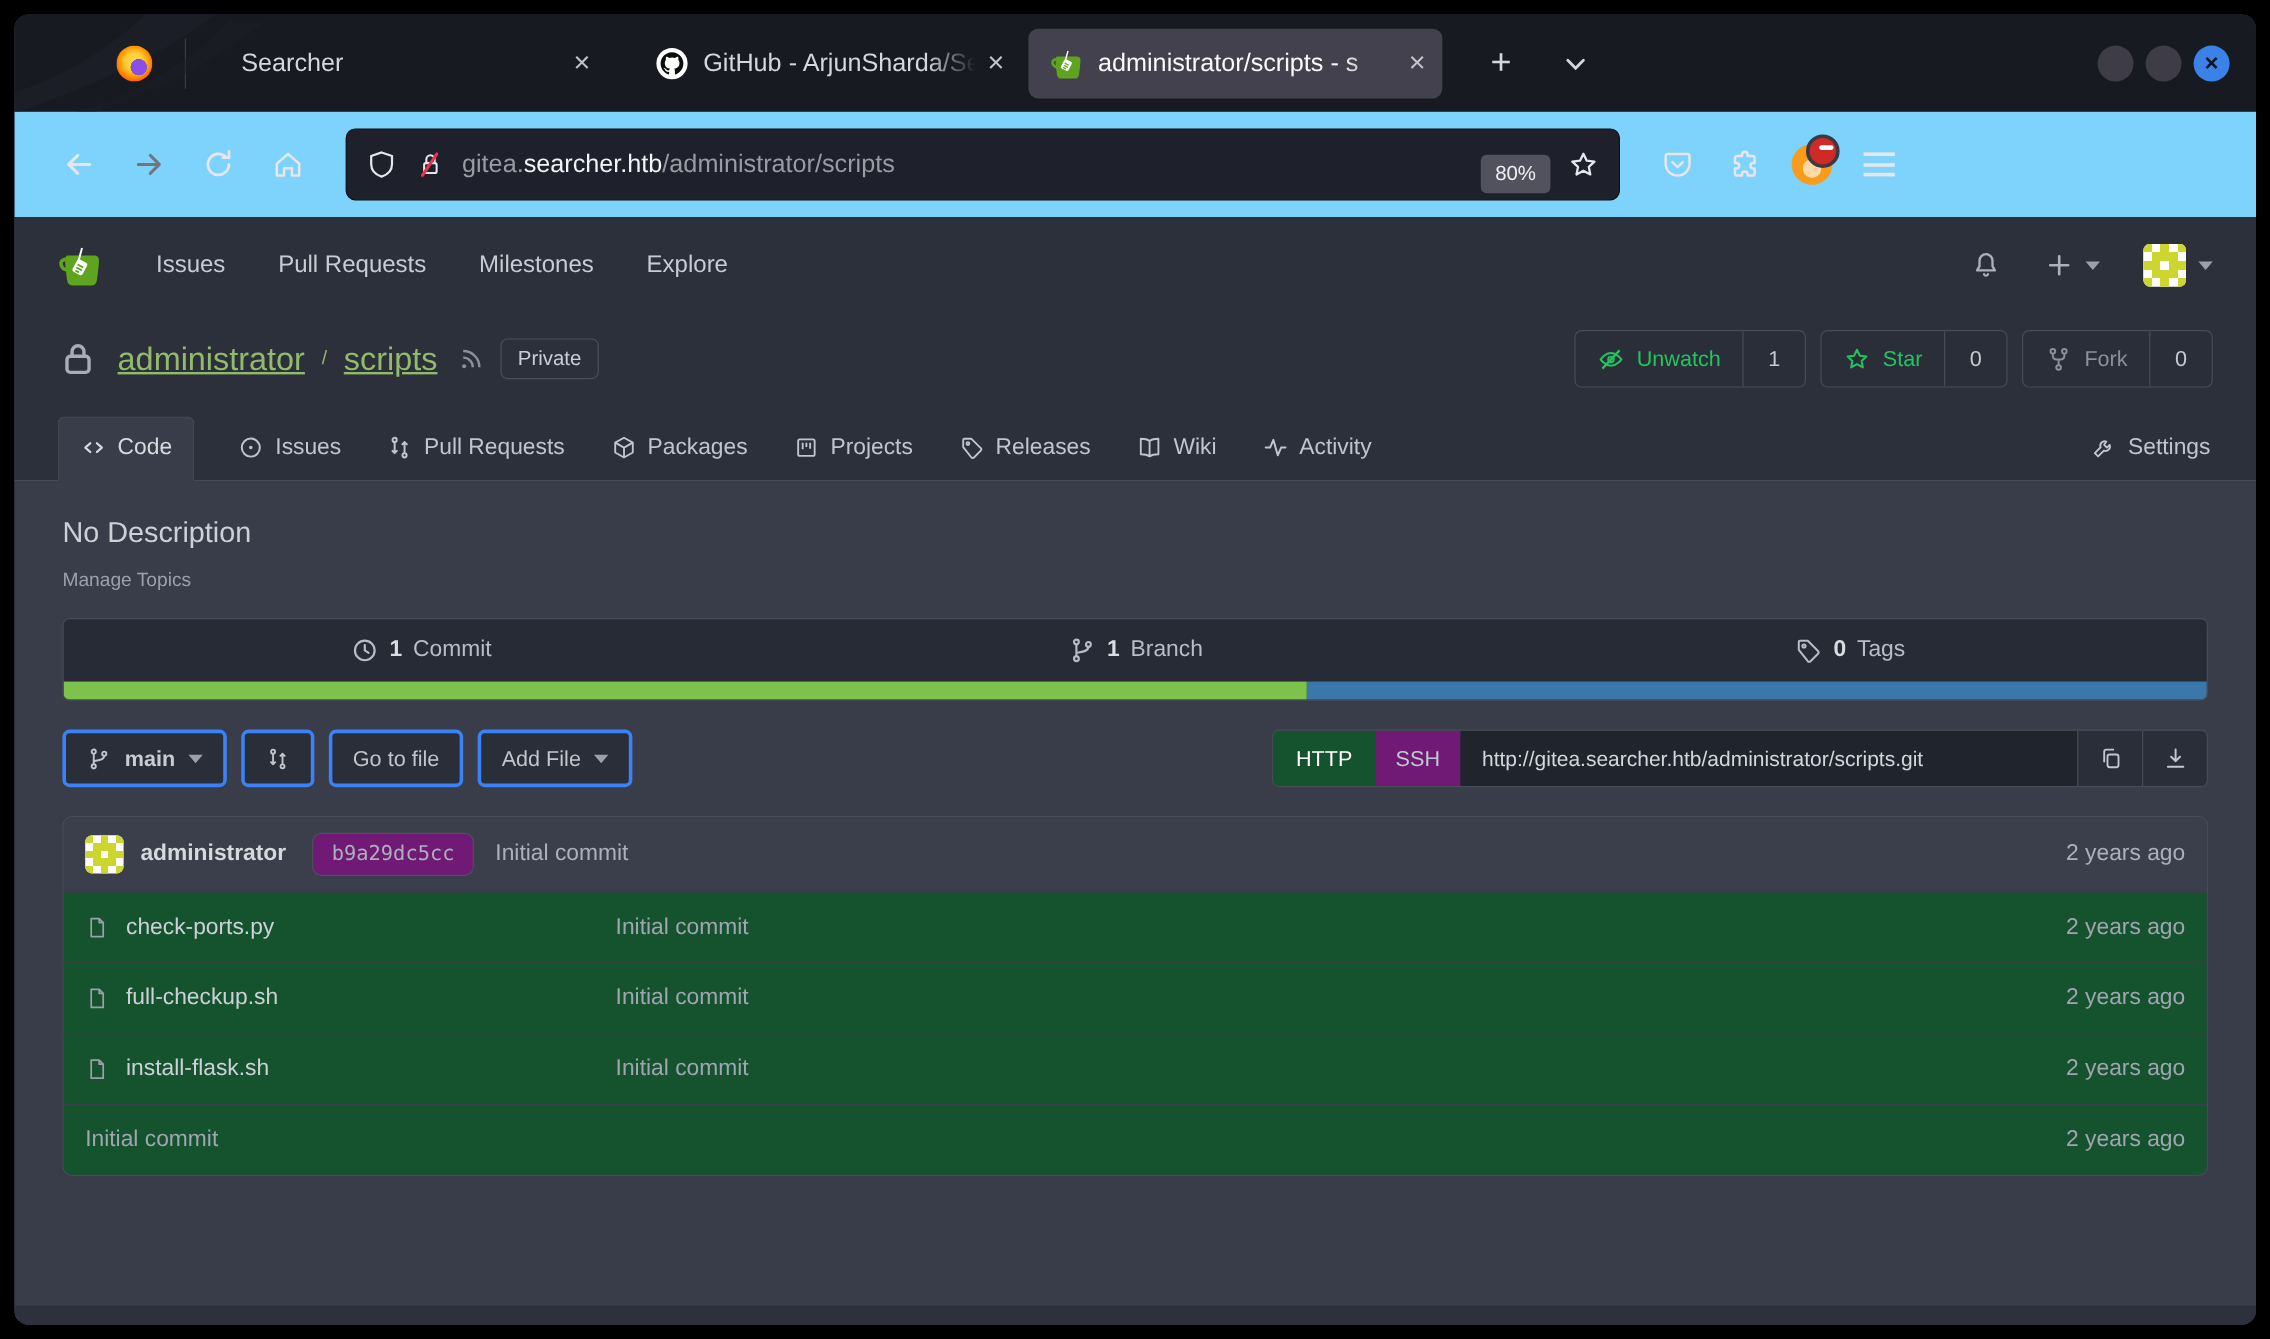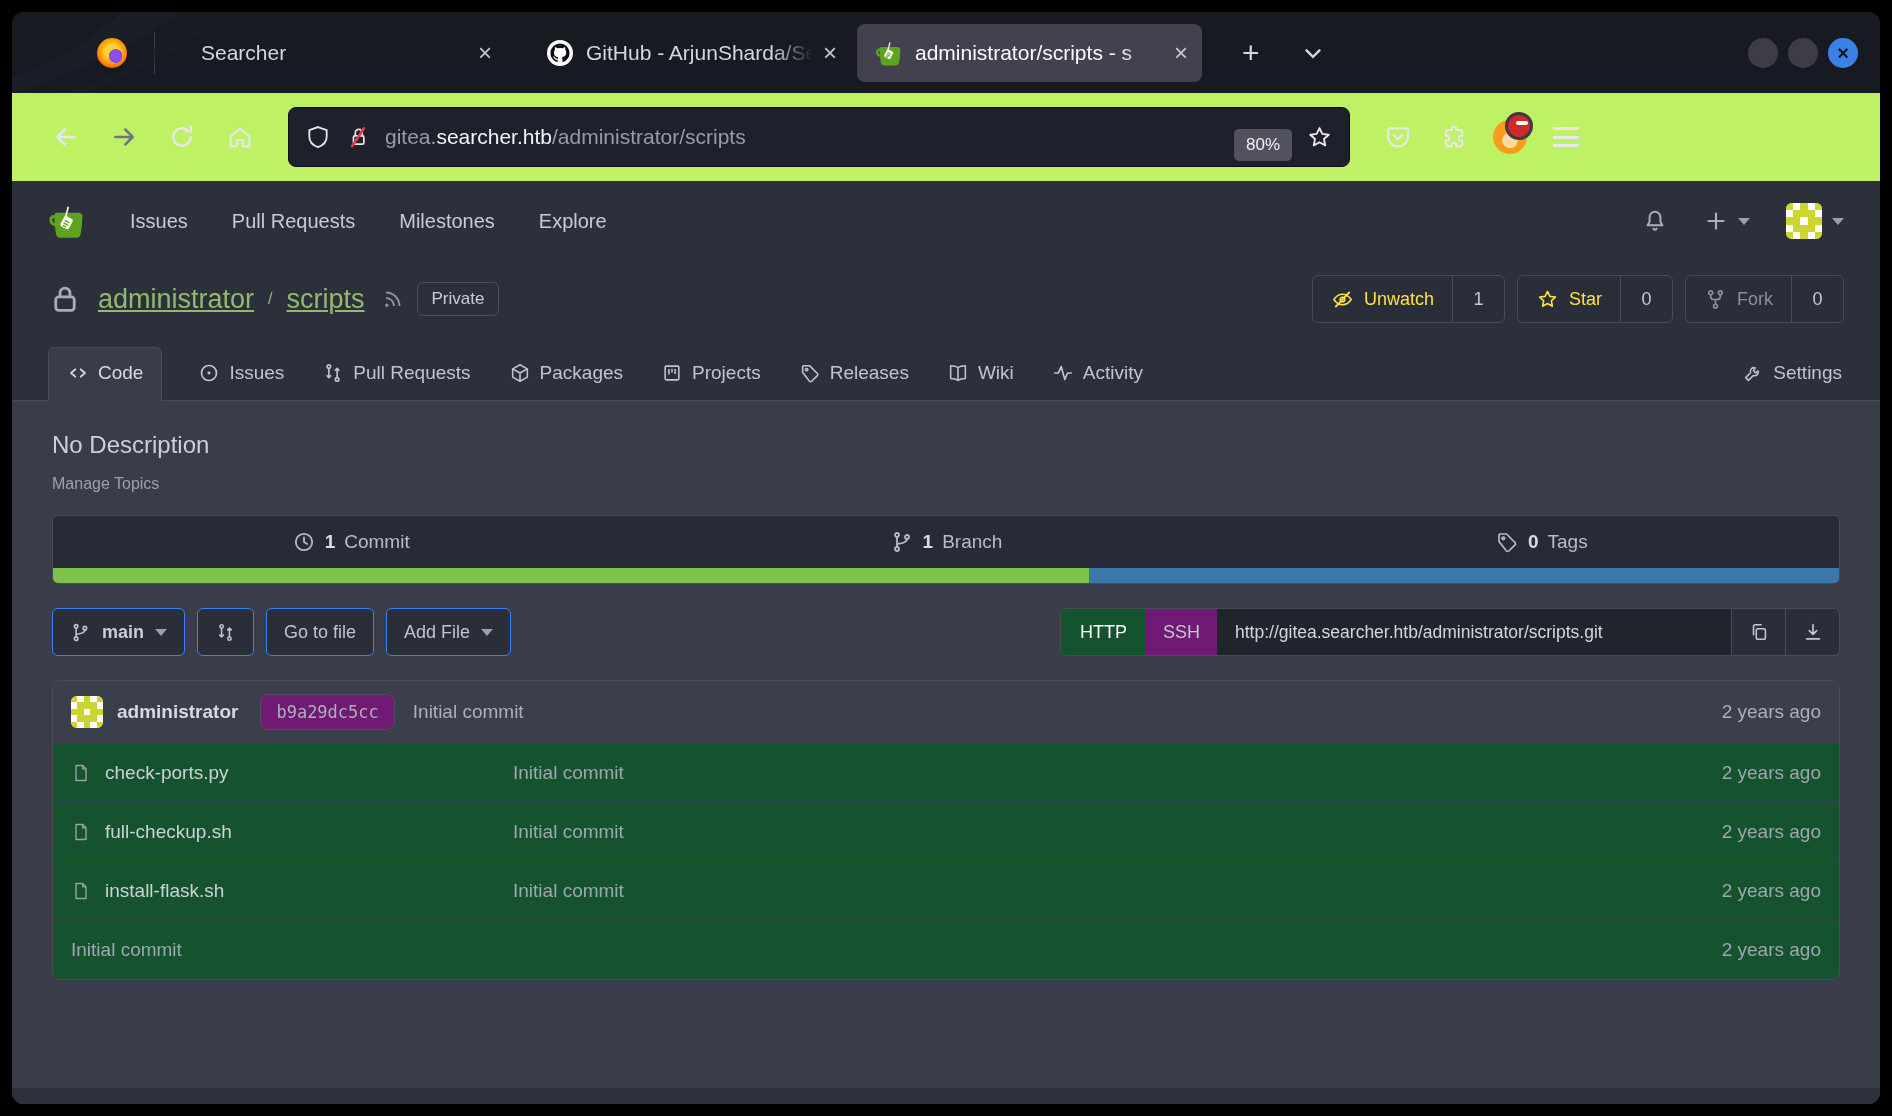--- a/index.html
+++ b/index.html
@@ -18,21 +18,21 @@
   .tab-title { flex:1; font-size:21px; white-space:nowrap; overflow:hidden; -webkit-mask-image:linear-gradient(90deg,#000 82%,rgba(0,0,0,0)); mask-image:linear-gradient(90deg,#000 82%,rgba(0,0,0,0)); }
   .tab-close { font-size:24px; color:#c3c3cb; margin-left:10px; line-height:1; }
   .tabicon { width:28px; height:28px; margin-right:12px; flex:0 0 auple; flex:0 0 auto; }
   .newtab { font-size:30px; color:#d6d6dd; padding:0 22px; margin-left:14px; }
   .tablistbtn { color:#d6d6dd; padding:0 18px; display:flex; align-items:center; }
   .wincontrols { margin-left:auto; margin-right:22px; display:flex; gap:10px; align-items:center; }
   .wc { width:30px; height:30px; border-radius:50%; background:#3e3d47; }
   .wc.close { background:#3b82e8; color:#10131a; font-size:20px; font-weight:bold; display:flex; align-items:center; justify-content:center; line-height:1; }
 
   
-  .navbar { height:88px; background:#bef264; display:flex; align-items:center; padding:10px 30px; gap:10px; flex:0 0 auto; }
+  .navbar { height:88px; background:#7dd3fc; display:flex; align-items:center; padding:10px 30px; gap:10px; flex:0 0 auto; }
   .navbtn { width:48px; height:48px; display:flex; align-items:center; justify-content:center; color:#e6e6ec; border-radius:6px; }
   .navbtn.dim { color:#74747e; }
   .urlbar { flex:1; max-width:1062px; height:60px; margin:0 14px; background:#1e212b; border:1px solid #0d0f15; border-radius:8px; display:flex; align-items:center; padding:0 16px; gap:14px; }
   .urltext { flex:1; font-size:21px; color:#9b9ba6; white-space:nowrap; overflow:hidden; }
   .urltext .host { color:#f3f3f7; }
   .zoombadge { background:#52525e; color:#f0f0f4; border-radius:5px; font-size:17px; padding:6px 12px;margin-top:16px; }
   .rightbtns { display:flex; align-items:center; gap:8px; }
   .foxy { width:34px; height:34px; border-radius:50%; background:radial-gradient(circle at 50% 60%, #ffd9a0 0 28%, #f99c1c 30% 70%, #e8831a 100%); position:relative; }
   .foxy::after { content:""; position:absolute; right:-6px; top:-8px; width:22px; height:22px; border-radius:50%; background:#cf2a27; border:3px solid #3a3944; }
   .foxy::before { content:""; position:absolute; right:-1px; top:1px; width:12px; height:3.5px; background:#fff; z-index:1; border-radius:2px; }
@@ -49,42 +49,42 @@
   .avatar { border-radius:6px; overflow:hidden; display:block; }
   .withcaret { display:flex; align-items:center; gap:10px; }
 
   .grepo { display:flex; align-items:center; padding:14px 36px 24px; }
   .gtitle { display:flex; align-items:center; gap:14px; }
   .gtitle .t { font-size:27px; color:#92ba6c; }
   .gtitle .sep { color:#92ba6c; }
   .badge { border:1px solid #4a4f5b; border-radius:6px; padding:6px 14px; font-size:17px; color:#c9ced6; margin-left:12px; }
   .repoacts { margin-left:auto; display:flex; gap:12px; }
   .actgrp { display:flex; align-items:stretch; height:48px; background:#2a2e38; border:1px solid #474c57; border-radius:6px; overflow:hidden; font-size:18px; }
-  .actgrp .lbl { display:flex; align-items:center; gap:10px; padding:0 18px; color:#fde047; }
+  .actgrp .lbl { display:flex; align-items:center; gap:10px; padding:0 18px; color:#22c55e; }
   .actgrp .cnt { display:flex; align-items:center; justify-content:center; min-width:52px; border-left:1px solid #474c57; color:#c4cad2; }
   .actgrp.dim .lbl { color:#8a919b; }
 
   .gtabs { display:flex; align-items:flex-end; padding:0 36px; border-bottom:1px solid #454a55; gap:34px; }
   .gtab { display:flex; align-items:center; gap:9px; font-size:19px; color:#bfc5cd; padding:14px 2px 16px; }
   .gtab.active { background:#383d49; border:1px solid #454a55; border-bottom:1px solid #383d49; border-radius:6px 6px 0 0; padding:14px 18px 16px; margin-bottom:-1px; color:#d7dbe1; }
   .gtab.right { margin-left:auto; }
 
   .gbody { flex:1; padding:30px 40px 0; }
   .gdesc { font-size:24px; color:#ccd1d8; margin-bottom:16px; }
   .gtopics { font-size:16px; color:#99a1ac; margin-bottom:22px; }
 
   .statswrap { border:1px solid #474c57; border-radius:6px; overflow:hidden; }
   .stats { display:flex; height:52px; background:#272b35; }
   .stat { flex:1; display:flex; align-items:center; justify-content:center; gap:9px; font-size:19px; color:#b7bdc6; }
   .stat b { color:#d9dde3; font-weight:bold; }
   .langbar { height:15px; display:flex; }
   .lang-seg { height:100%; }
 
   .gtoolbar { margin-top:24px; display:flex; align-items:center; gap:12px; }
-  .gbtn { height:48px; background:#2a2e38; border:1px solid #3b82f6; border-radius:6px; display:flex; align-items:center; gap:11px; padding:0 17px; font-size:18px; color:#bfc5cd; }
+  .gbtn { height:48px; background:#2a2e38; border:3px solid #3b82f6; border-radius:6px; display:flex; align-items:center; gap:11px; padding:0 17px; font-size:18px; color:#bfc5cd; }
   .gbtn b { color:#c8cdd4; }
   .clonegrp { margin-left:auto; display:flex; align-items:stretch; height:48px; border:1px solid #474c57; border-radius:6px; overflow:hidden; }
   .clonegrp .http { background:#14532d; color:#fff; display:flex; align-items:center; padding:0 19px; font-size:18px; }
   .clonegrp .ssh { background:#701a75; color:#c2c8d0; display:flex; align-items:center; padding:0 17px; font-size:18px; }
   .clonegrp .cloneurl { background:#20242d; color:#d2d7dd; display:flex; align-items:center; padding:0 18px; width:514px; font-size:17.5px; white-space:nowrap; overflow:hidden; }
   .clonegrp .tool { background:#2a2e38; width:54px; display:flex; align-items:center; justify-content:center; border-left:1px solid #474c57; color:#c2c8d0; }
 
   .gtable { margin-top:24px; border:1px solid #474c57; border-radius:8px; overflow:hidden; margin-bottom:28px; }
   .commitrow { background:#3a3f4b; height:62px; display:flex; align-items:center; padding:0 18px; font-size:19px; }
   .commitrow .who { font-weight:bold; color:#d5dade; margin-left:14px; }

